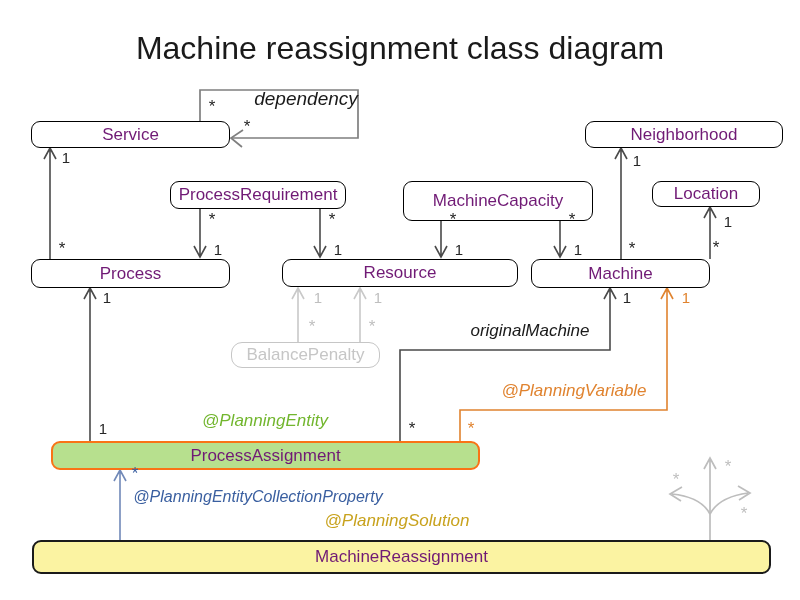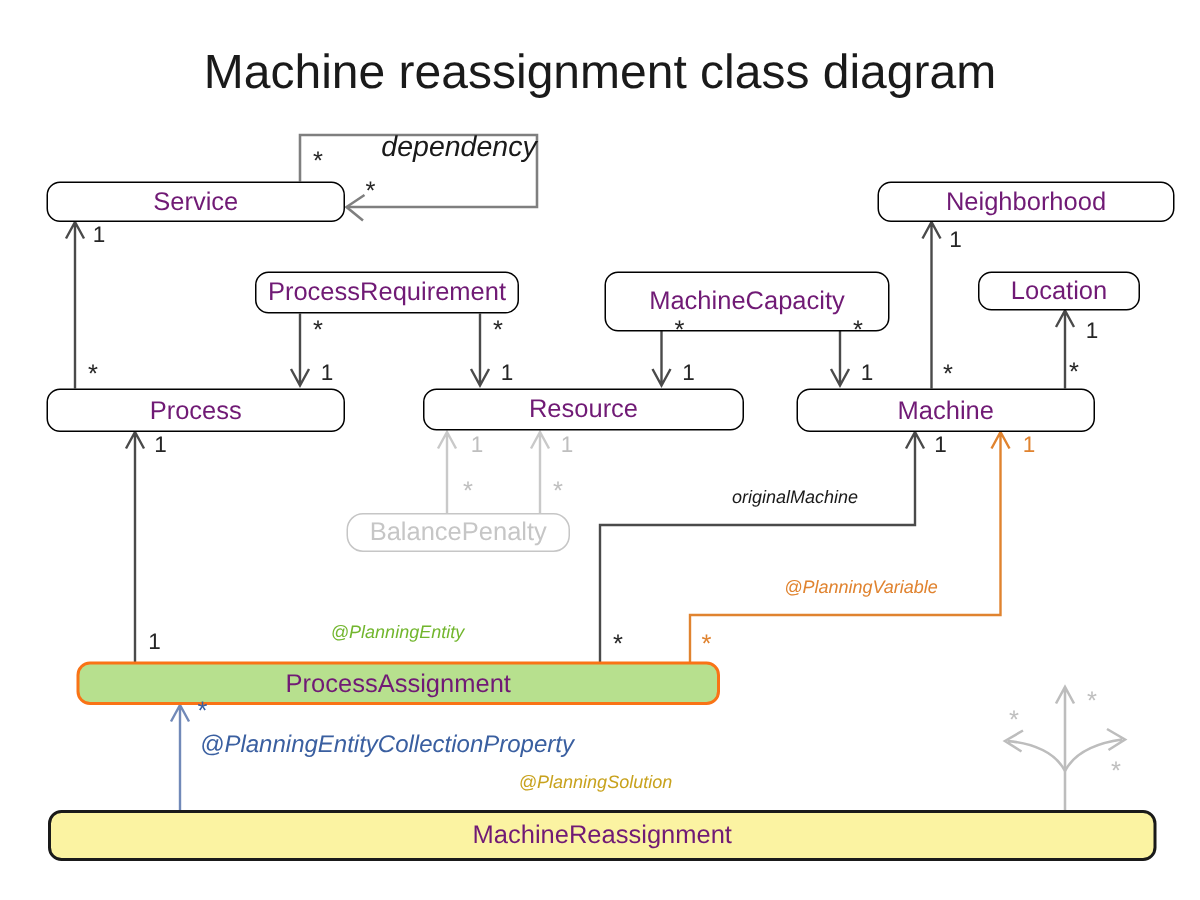--- a/index.html
+++ b/index.html
@@ -23,21 +23,21 @@
   .mul {
     position:absolute; transform:translate(-50%,-50%);
     font-size:15px; color:#262626; white-space:nowrap;
   }
   .mul.star { font-size:17px; transform:translate(-50%,-38%); }
   .mul.gray { color:#bfbfbf; }
   .mul.orange { color:#e0832f; }
   .mul.blue { color:#3a5fa0; }
   .ann {
     position:absolute; transform:translate(-50%,-50%); font-style:italic;
-    font-size:12px; color:#1a1a1a; white-space:nowrap;
+    font-size:17px; color:#1a1a1a; white-space:nowrap;
   }
   .ann.green { color:#72b62e; }
   .ann.orange { color:#e0832f; }
   .ann.blue { color:#3a5fa0; font-size:16px; }
   .ann.gold { color:#c8a21d; }
   .ann.small { font-size:19px; }
 </style>
 </head>
 <body>
 
@@ -91,22 +91,22 @@
   </svg>
 
   <div class="title">Machine reassignment class diagram</div>
 
   <div class="cls" style="left:31px;  top:121px; width:199px; height:27px;">Service</div>
   <div class="cls" style="left:561px; top:121px; width:198px; height:27px;margin-left:24px;">Neighborhood</div>
   <div class="cls" style="left:170px; top:181px; width:176px; height:28px;">ProcessRequirement</div>
   <div class="cls" style="left:390px; top:181px; width:190px; height:40px;margin-left:13px;">MachineCapacity</div>
   <div class="cls" style="left:652px; top:181px; width:108px; height:26px;">Location</div>
   <div class="cls" style="left:31px;  top:259px; width:199px; height:29px;">Process</div>
-  <div class="cls" style="left:282px; top:259px; width:214px; height:28px;">Resource</div>
-  <div class="cls" style="left:531px; top:259px; width:199px; height:29px;">Machine</div>
+  <div class="cls" style="left:282px; top:259px; width:236px; height:28px;">Resource</div>
+  <div class="cls" style="left:531px; top:259px; width:179px; height:29px;">Machine</div>
   <div class="cls faded" style="left:231px; top:342px; width:149px; height:26px;">BalancePenalty</div>
   <div class="cls entity" style="left:51px; top:441px; width:429px; height:29px;">ProcessAssignment</div>
   <div class="cls solution" style="left:32px; top:540px; width:739px; height:34px;">MachineReassignment</div>
 
   <div class="ann small" style="left:306px; top:99px;">dependency</div>
   <div class="ann" style="left:530px; top:331px;">originalMachine</div>
   <div class="ann green" style="left:265px; top:421px;">@PlanningEntity</div>
   <div class="ann orange" style="left:574px; top:391px;">@PlanningVariable</div>
   <div class="ann blue" style="left:258px; top:497px;">@PlanningEntityCollectionProperty</div>
   <div class="ann gold" style="left:397px; top:521px;">@PlanningSolution</div>

